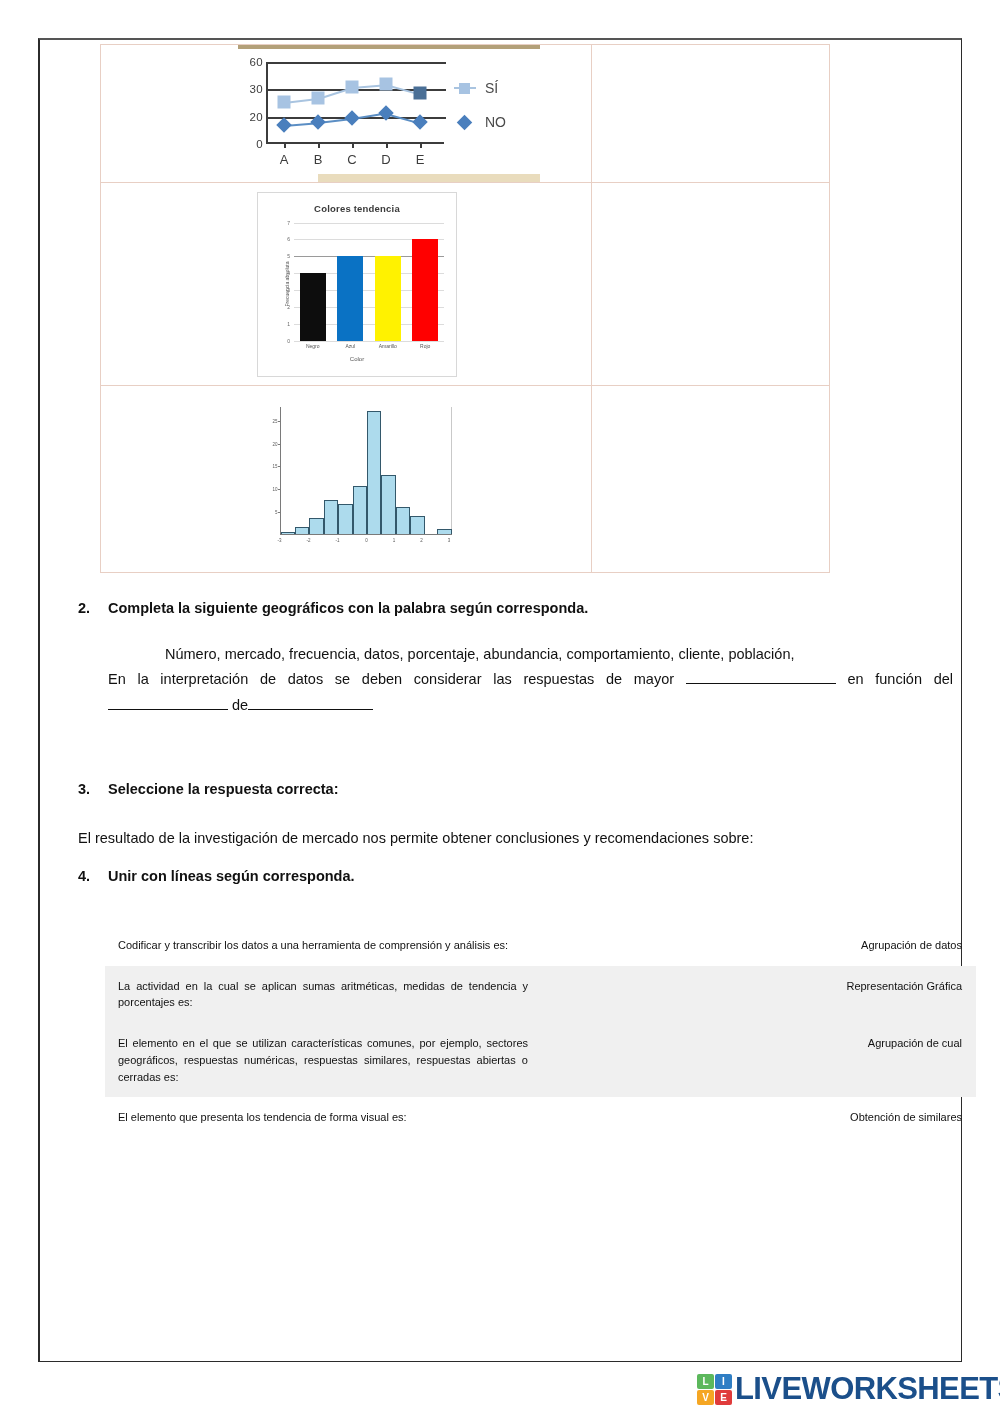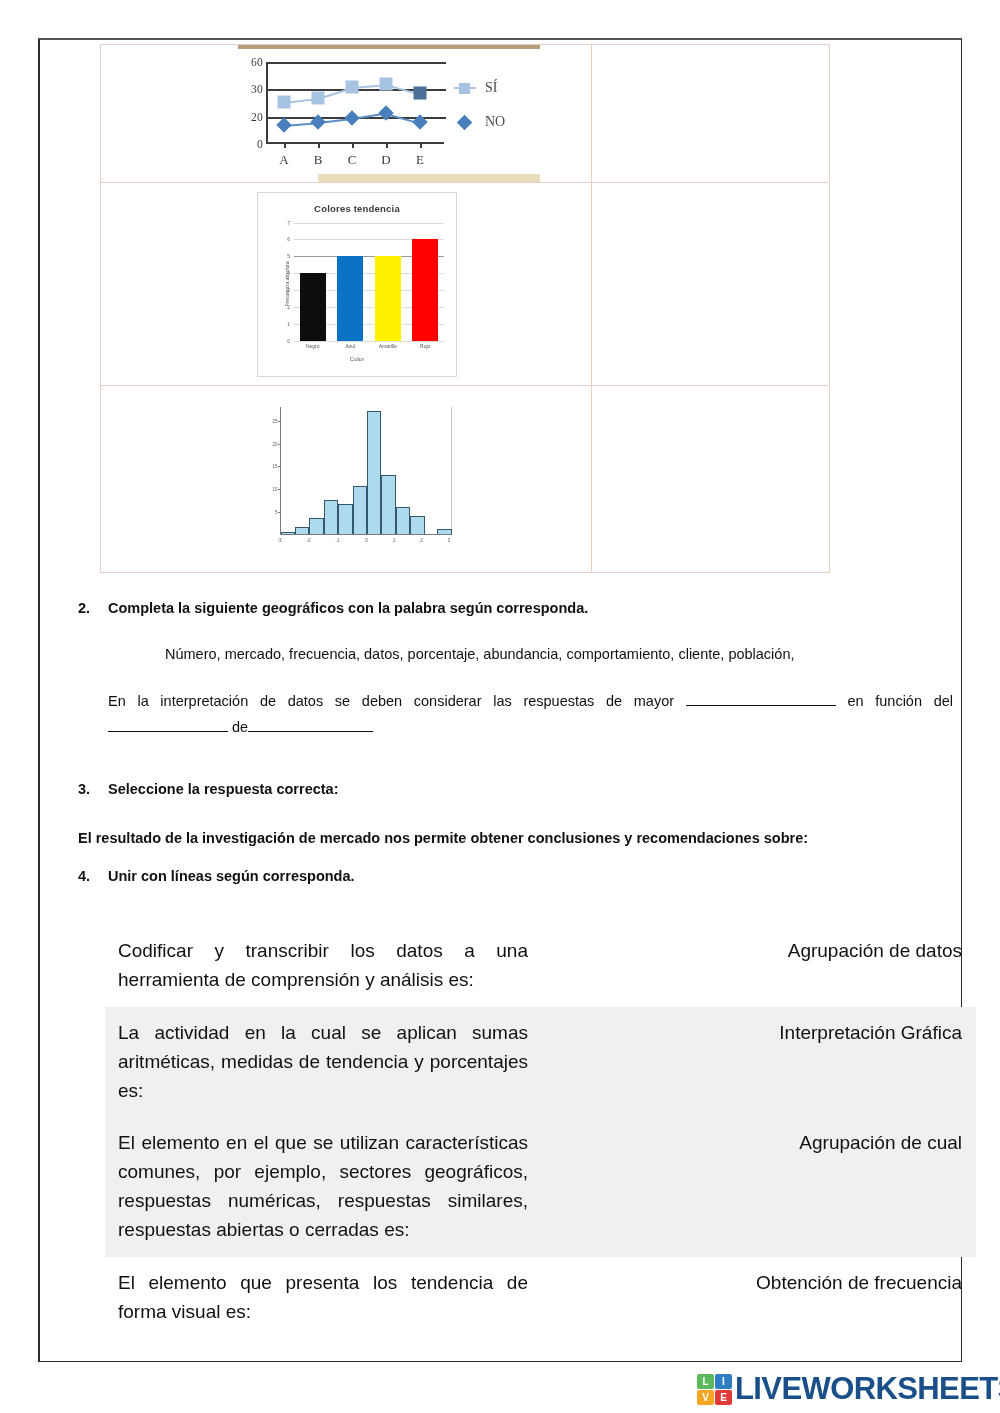--- a/index.html
+++ b/index.html
@@ -40,21 +40,21 @@
     table-layout: fixed;
   }
   .charts-table td {
     border: 1px solid #e8cfc4;
     vertical-align: middle;
     padding: 0;
   }
   .col-chart { width: 490px; }
   .col-mid   { width: 237px; }
 
-  .row1 { height: 116px; font-family: Liberation Serif, serif; }
+  .row1 { height: 116px; }
   .row2 { height: 203px; }
   .row3 { height: 187px; }
 
   .chart-cell-inner {
     display: flex;
     align-items: center;
     justify-content: center;
     width: 100%;
     height: 100%;
     box-sizing: border-box;
@@ -345,52 +345,51 @@
     flex: 0 0 30px;
   }
   .q2 { left: 78px; top: 598px; width: 880px; }
   .word-bank {
     margin-top: 24px;
     margin-left: 87px;
     font-size: 14.5px;
     font-weight: normal;
   }
   .q2-body {
-    margin-top: 22px;
     margin-left: 30px;
     width: 845px;
     text-align: justify;
     font-weight: normal;
     line-height: 1.85;
   }
   .blank-lg { display:inline-block; width:150px; border-bottom:1px solid #111; }
   .blank-md { display:inline-block; width:120px; border-bottom:1px solid #111; }
   .blank-sm { display:inline-block; width:125px; border-bottom:1px solid #111; }
 
   .q3 { left: 78px; top: 779px; width: 880px; }
   .q3-body {
     margin-top: 27px;
     margin-left: 0;
-    font-weight: bold;
+    font-weight: normal;
     font-size: 14.5px;
   }
   .q4 { left: 78px; top: 866px; width: 880px; }
 
   
   .match-table {
     position: absolute;
     left: 105px;
     top: 925px;
     width: 790px;
     border-collapse: collapse;
     table-layout: fixed;
   }
   .match-table td {
     padding: 12px 14px 12px 13px;
-    font-size: 19px;
+    font-size: 11px;
     line-height: 1.52;
     color: #111;
     vertical-align: top;
     border: none;
   }
   .match-left {
     width: 410px;
     text-align: justify;
     text-align-last: left;
   }
@@ -635,31 +634,31 @@
 <table class="match-table">
   <tbody>
       <tr>
     <td class="match-left">Codificar y transcribir los datos a una herramienta de comprensión y análisis es:</td>
     <td class="match-mid"></td>
     <td class="match-right">Agrupación de datos</td>
   </tr>
   <tr class="shaded">
     <td class="match-left">La actividad en la cual se aplican sumas aritméticas, medidas de tendencia y porcentajes es:</td>
     <td class="match-mid"></td>
-    <td class="match-right">Interpretación Gráfica</td>
+    <td class="match-right">Representación Gráfica</td>
   </tr>
   <tr class="shaded">
     <td class="match-left">El elemento en el que se utilizan características comunes, por ejemplo, sectores geográficos, respuestas numéricas, respuestas similares, respuestas abiertas o cerradas es:</td>
     <td class="match-mid"></td>
     <td class="match-right">Agrupación de cual</td>
   </tr>
   <tr>
     <td class="match-left">El elemento que presenta los tendencia de forma visual es:</td>
     <td class="match-mid"></td>
-    <td class="match-right">Obtención de frecuencia</td>
+    <td class="match-right">Obtención de similares</td>
   </tr>
 </tbody>
   </table>
 
 <div class="lw-logo">
   <div class="lw-mark">
     <div class="lw-cell" style="background:#5cb85c;">L</div>
     <div class="lw-cell" style="background:#2f7ec4;">I</div>
     <div class="lw-cell" style="background:#f5a623;">V</div>
     <div class="lw-cell" style="background:#e03b3b;">E</div>

